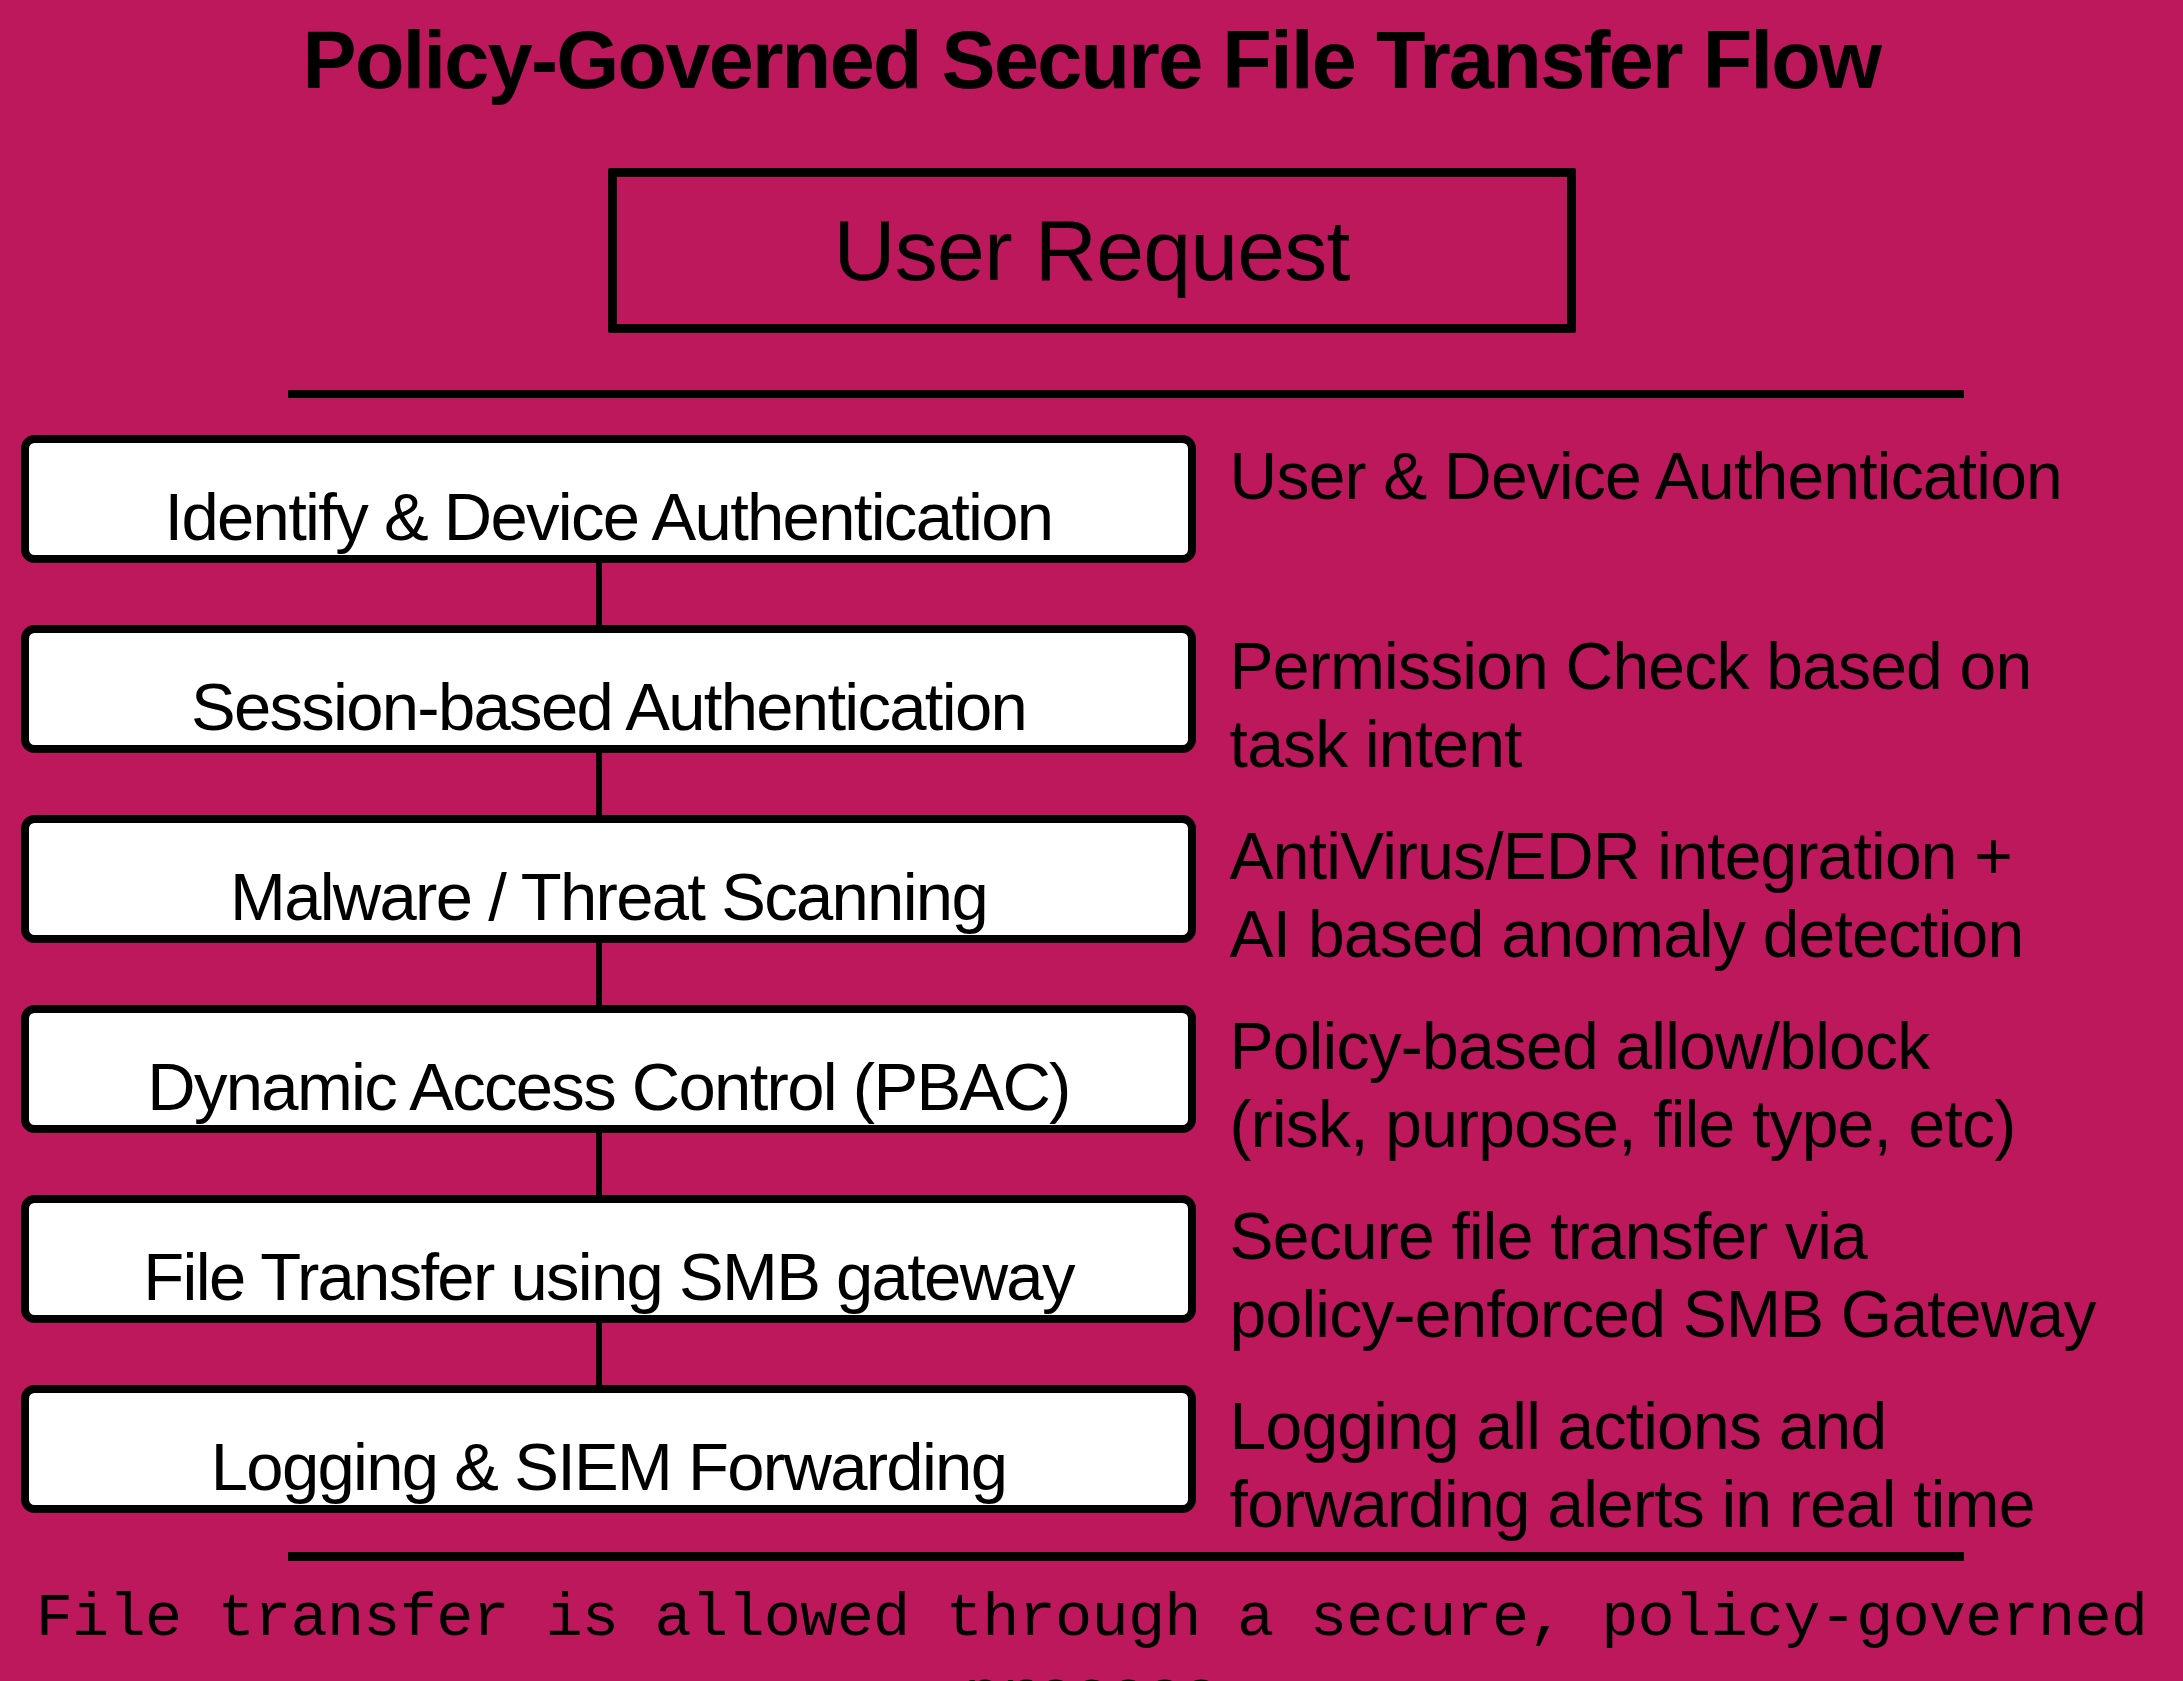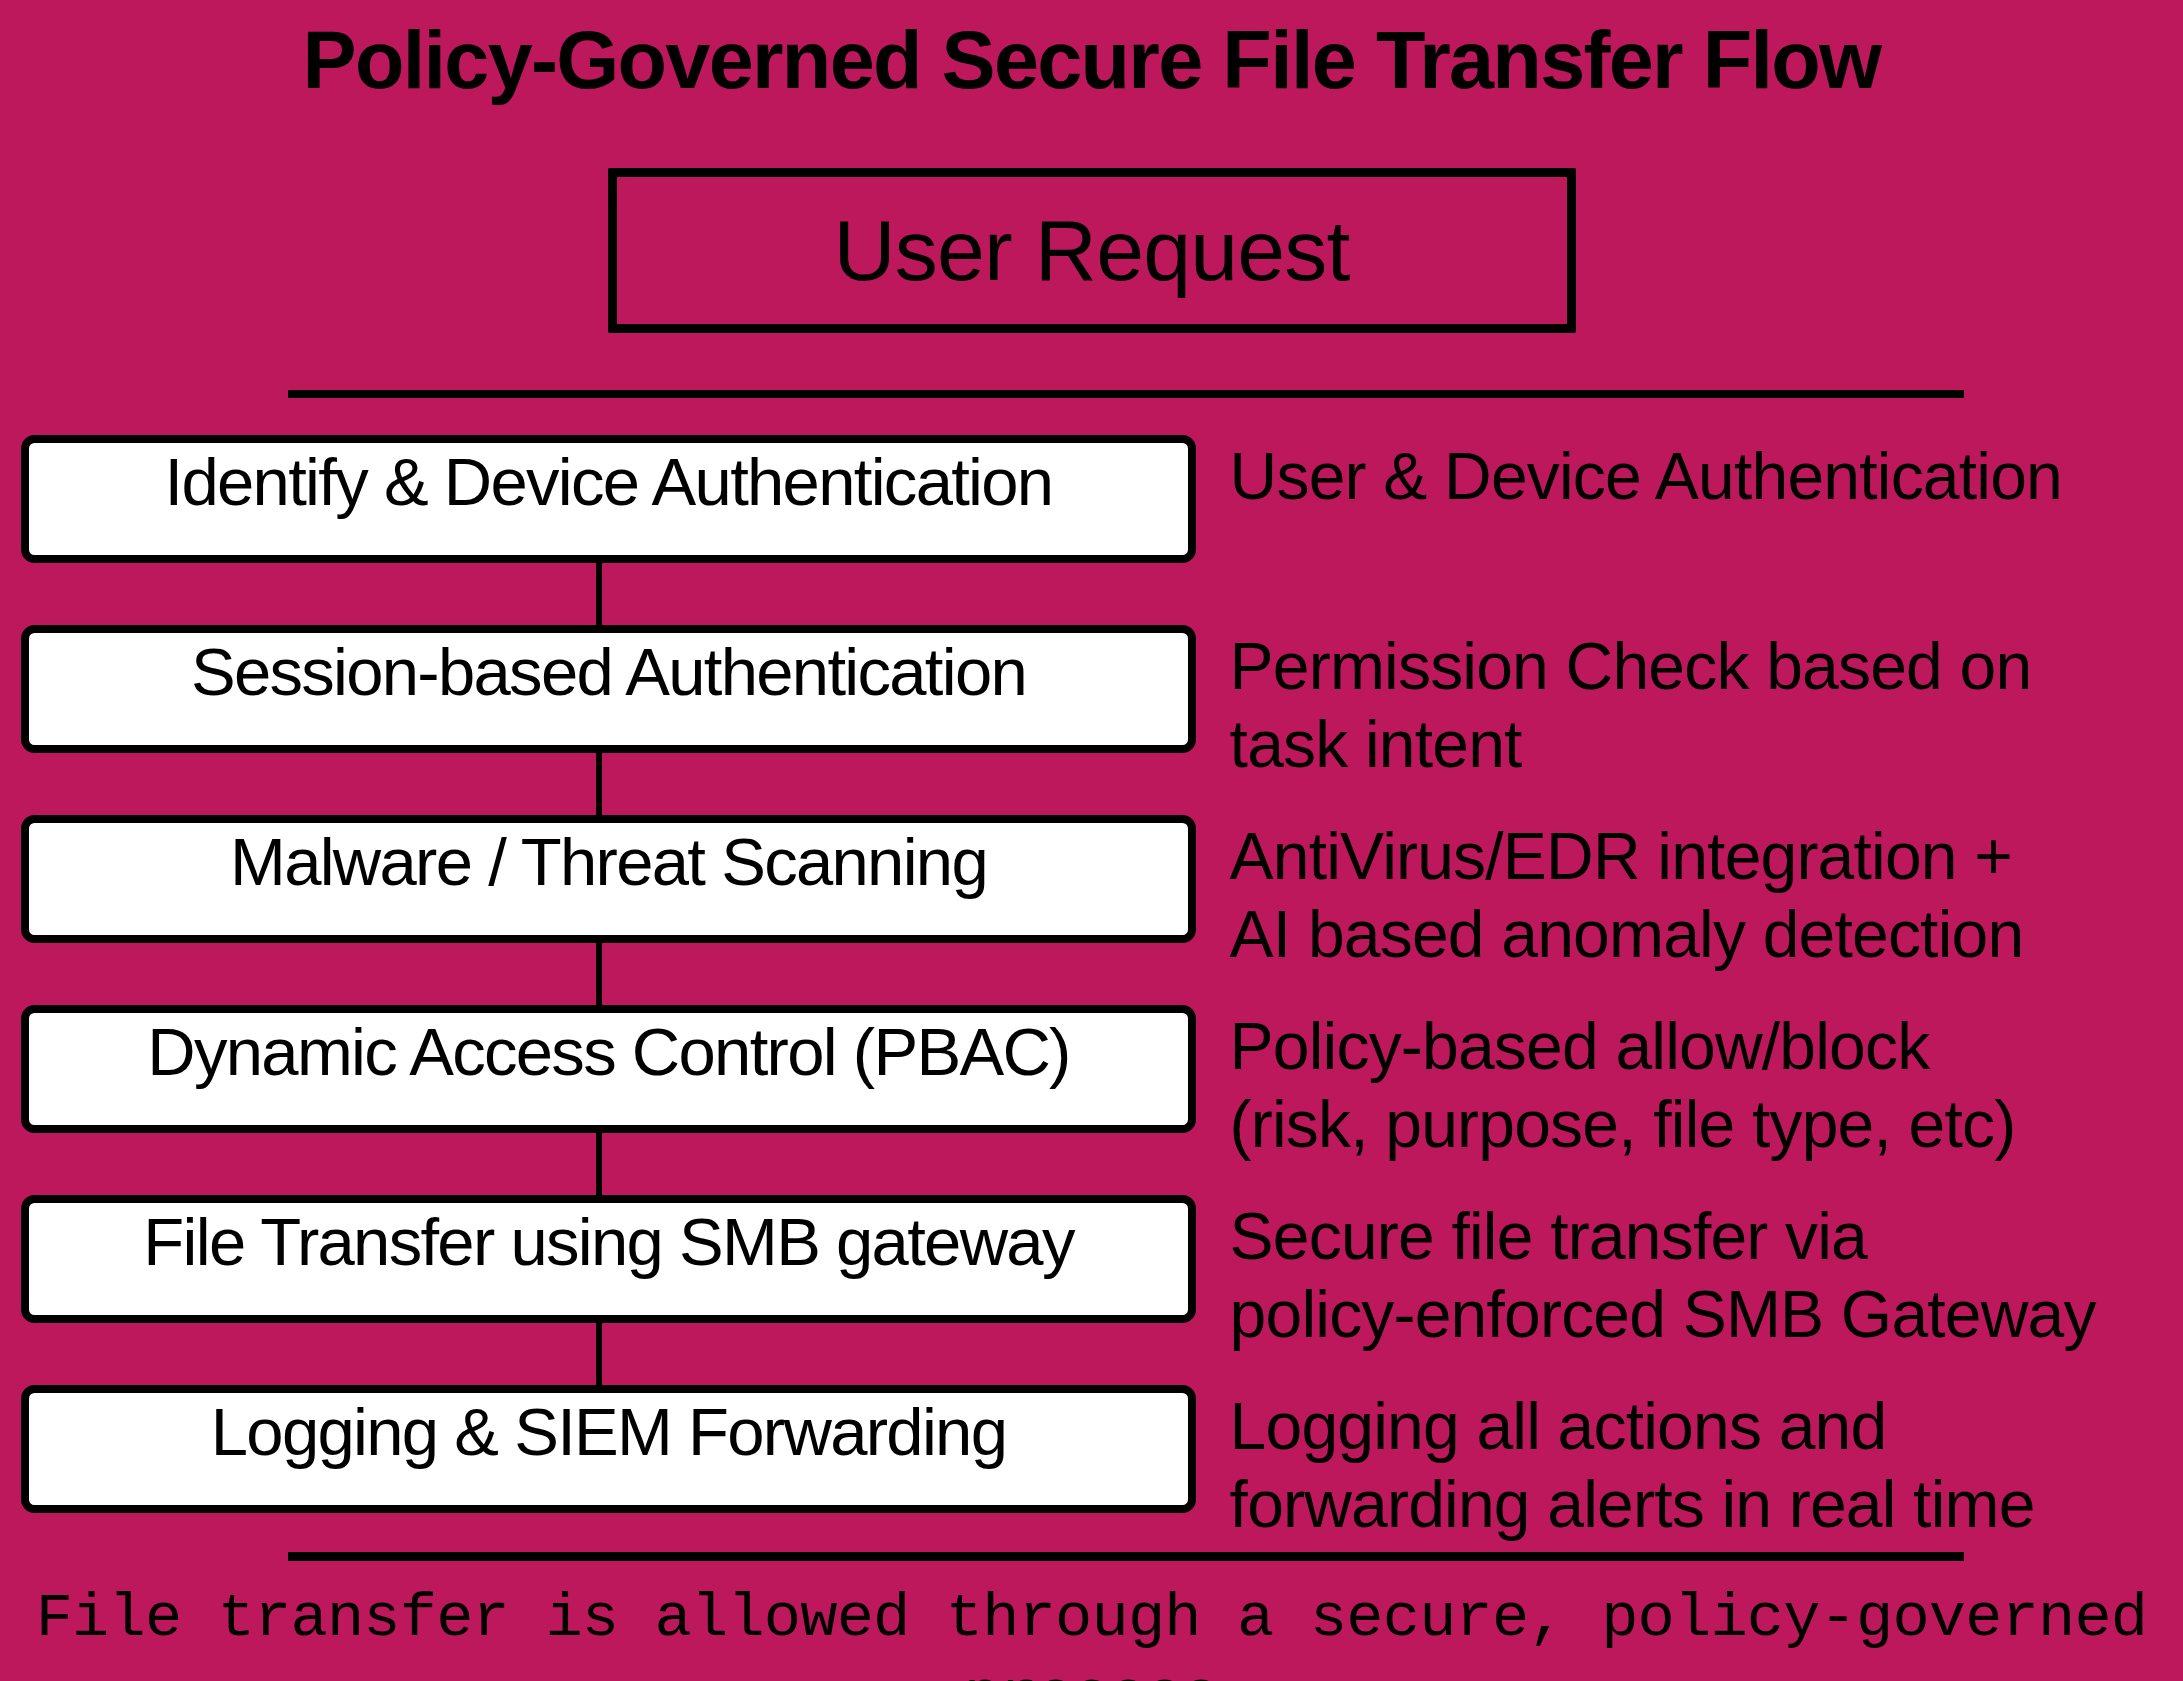--- a/index.html
+++ b/index.html
@@ -48,21 +48,21 @@
     height: 128px;
   }
   .step-box {
     box-sizing: border-box;
     margin-left: 21px;
     width: 1175px;
     height: 128px;
     border: 8.4px solid #000000;
     border-radius: 13.5px;
     display: flex;
-    align-items: flex-start;
+    align-items: flex-end;
     justify-content: center;
     font-size: 67px;
     letter-spacing: -1.7px;
     background: #ffffff;
   }
   .step-note {
     padding-left: 23.6px;
     padding-top: 1.7px;
     font-size: 66px;
     line-height: 78px;

